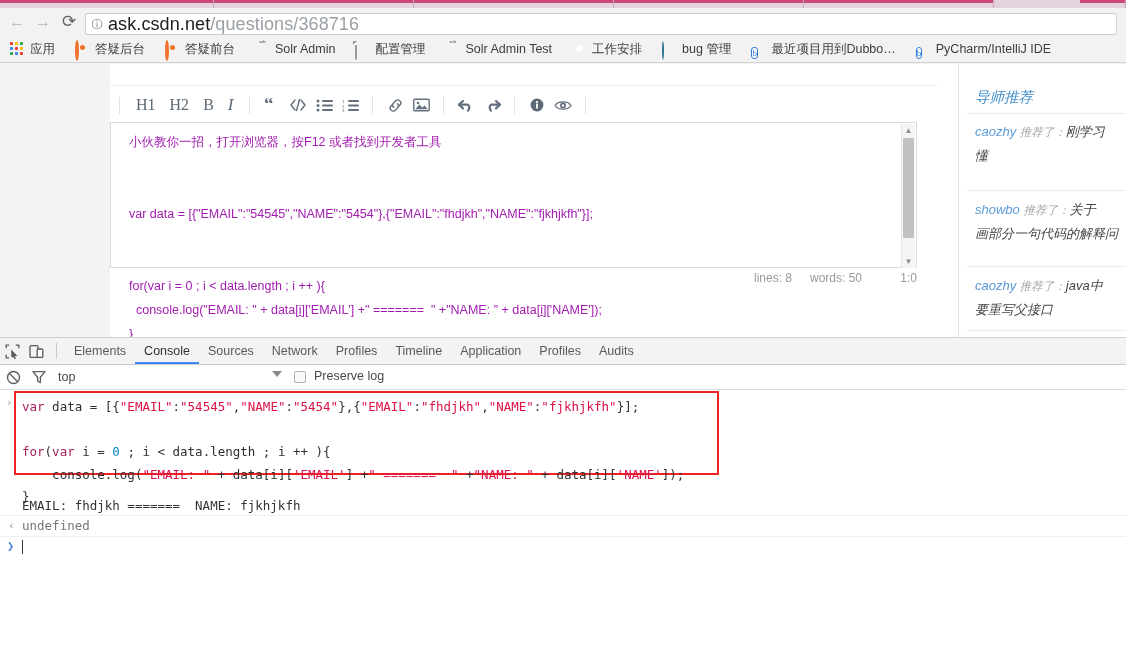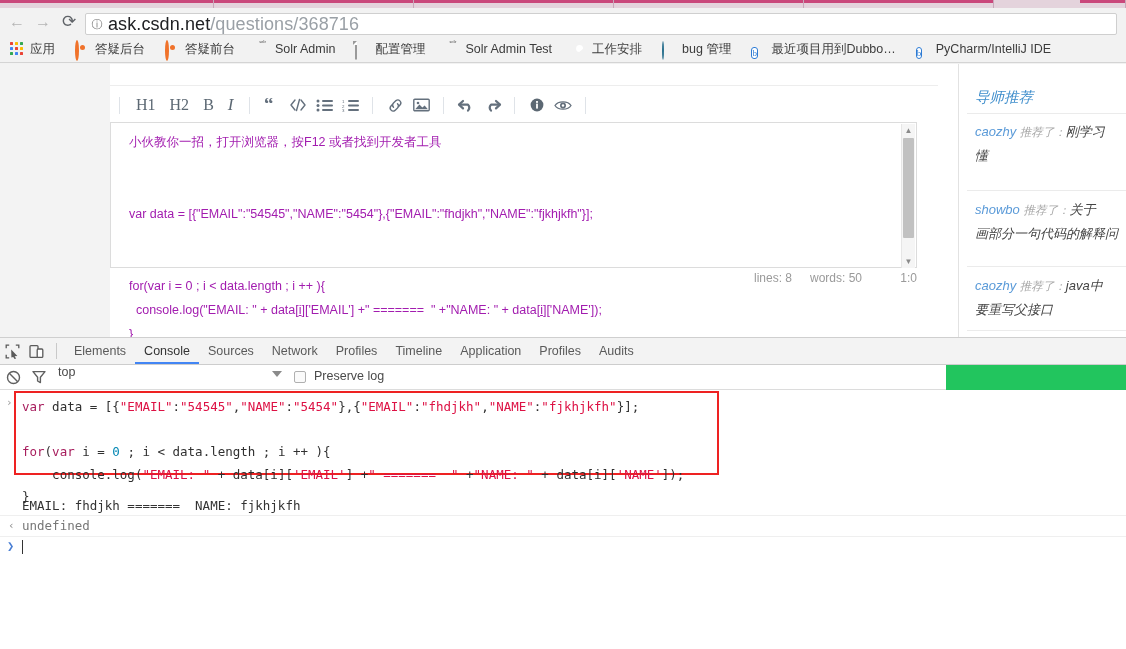--- a/index.html
+++ b/index.html
@@ -86,21 +86,21 @@
   .sb-rule{position:absolute;left:8px;width:159px;height:1px;background:#ebebeb;}
 
   
   #devtools{position:absolute;left:0;top:337px;width:1126px;height:312px;background:#22c55e;border-top:1px solid #cfcfcf;box-sizing:border-box;}
   #dt-tabs{position:absolute;left:0;top:0;width:1126px;height:27px;background:#f3f3f3;border-bottom:1px solid #cdcdcd;box-sizing:border-box;display:flex;align-items:center;}
   .dt-icobtn{width:24px;height:26px;display:flex;align-items:center;justify-content:center;flex:0 0 auto;}
   .dt-vsep{width:1px;height:16px;background:#c9c9c9;margin:0 8px;flex:0 0 auto;}
   .dt-tab{height:26px;line-height:26px;padding:0 9px;font-size:12.5px;color:#5a5a5a;flex:0 0 auto;box-sizing:border-box;}
   .dt-tab.sel{color:#333;border-bottom:2px solid #4285f4;}
 
-  #dt-filter{position:absolute;left:0;top:27px;width:946px;height:25px;background:#fff;border-bottom:1px solid #dcdcdc;box-sizing:border-box;display:flex;}
+  #dt-filter{position:absolute;left:0;top:27px;width:1126px;height:25px;background:#fff;border-bottom:1px solid #dcdcdc;box-sizing:border-box;display:flex;align-items:center;}
   #dt-filter .fic{width:26px;height:24px;display:flex;align-items:center;justify-content:center;flex:0 0 auto;}
   #ctx-label{font-size:12.5px;color:#4a4a4a;margin-left:6px;flex:0 0 auto;}
   #ctx-caret{position:absolute;left:272px;top:6px;width:0;height:0;border-left:5px solid transparent;border-right:5px solid transparent;border-top:6px solid #8a8a8a;}
   #preserve-box{position:absolute;left:294px;top:6px;width:12px;height:12px;border:1px solid #b0b0b0;background:#fafafa;border-radius:2px;box-sizing:border-box;}
   #preserve-lbl{position:absolute;left:314px;top:4px;font-size:12.5px;color:#4a4a4a;}
 
   #console{position:absolute;left:0;top:52px;width:1126px;height:259px;background:#fff;font-family:"DejaVu Sans Mono","Liberation Mono",monospace;font-size:12.5px;}
   #redbox{position:absolute;left:14px;top:1px;width:705px;height:84px;border:2px solid #ee2222;box-sizing:border-box;}
   #input-echo{position:absolute;left:22px;top:6px;width:900px;line-height:22.5px;color:#303030;white-space:pre;}
   #echo-caret{position:absolute;left:6px;top:6px;color:#9a9a9a;font-size:11px;}

